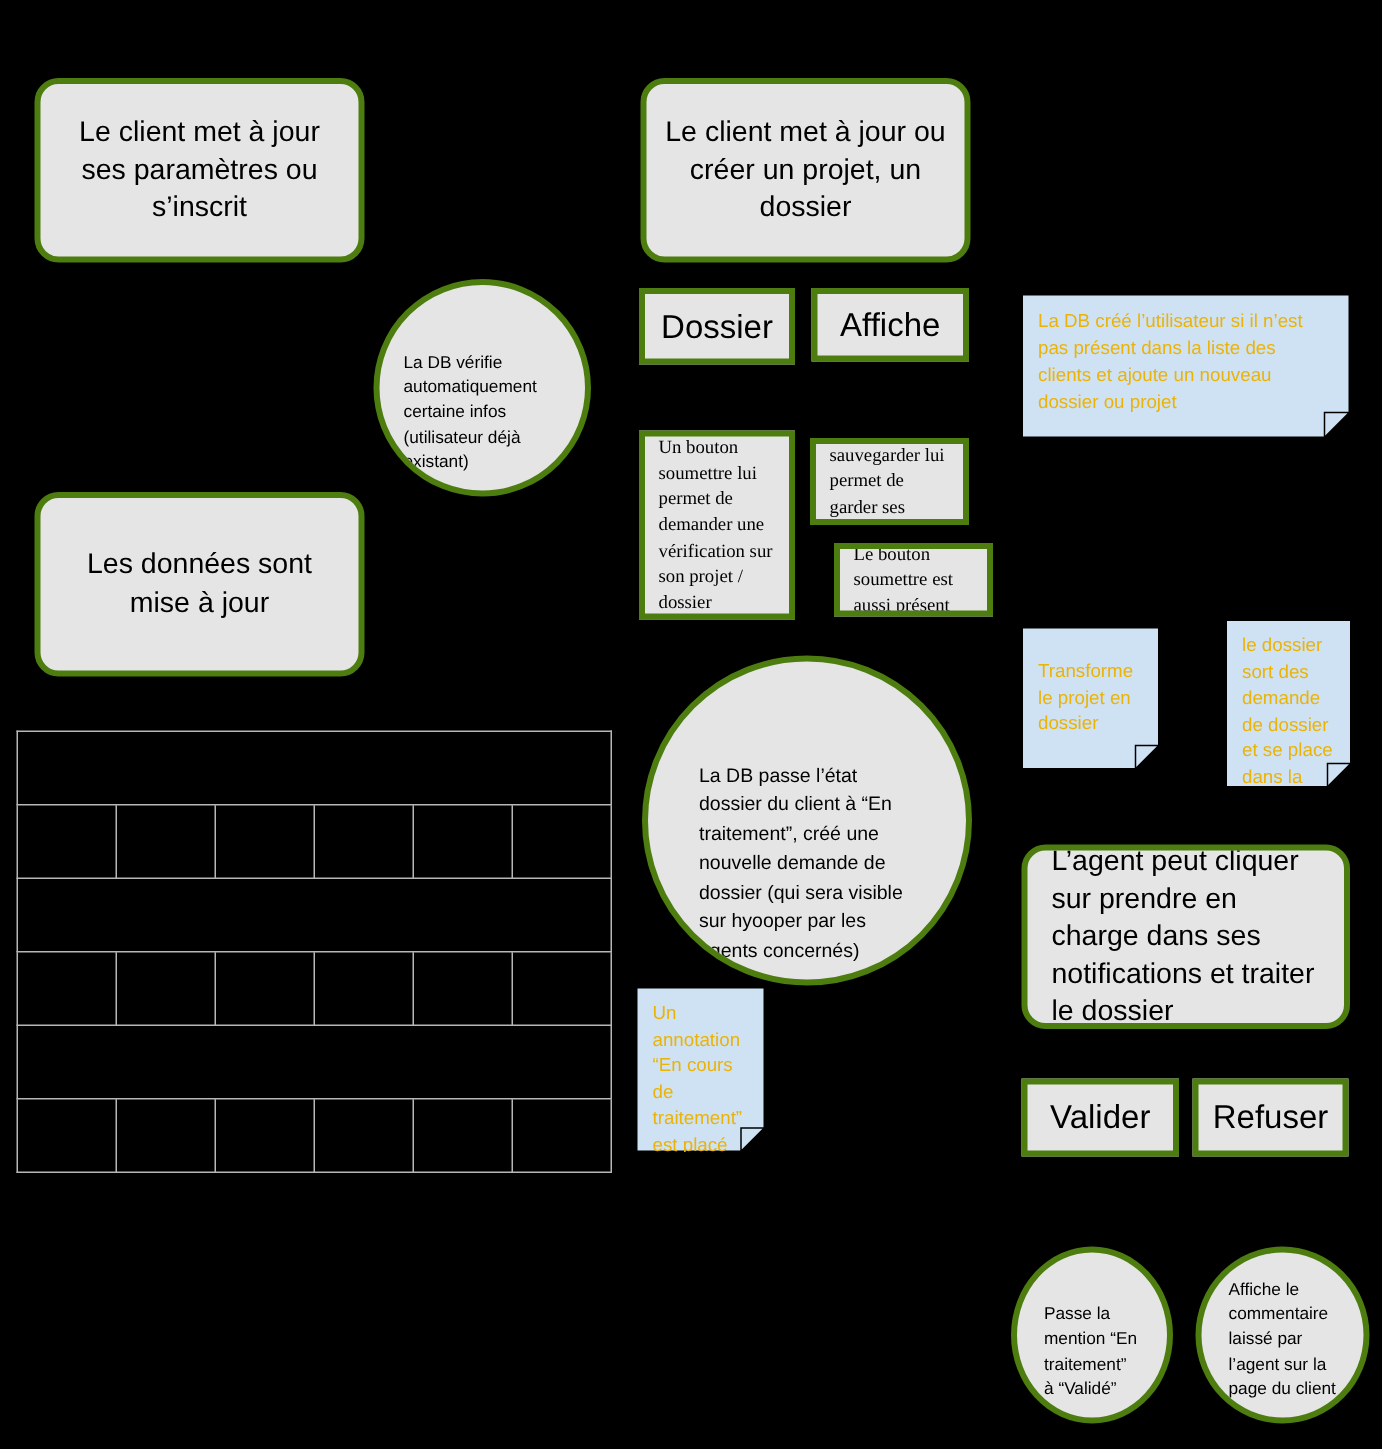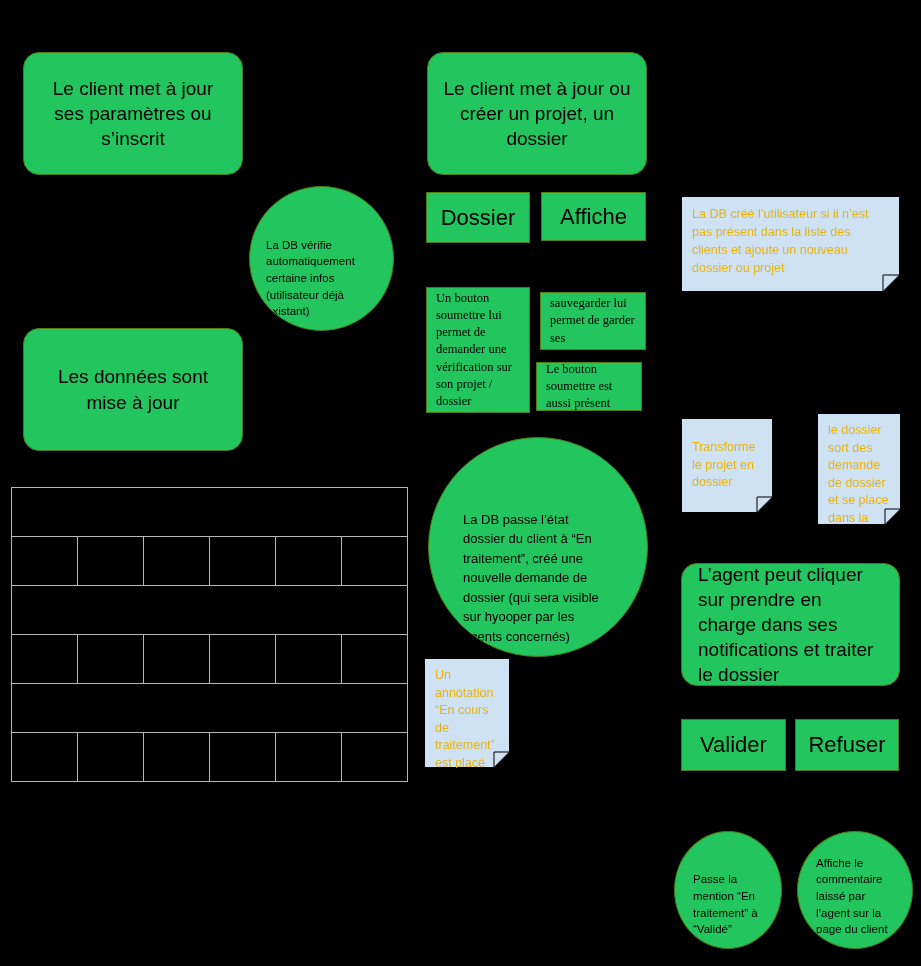--- a/index.html
+++ b/index.html
@@ -13,22 +13,22 @@
     height: 966px;
     background: #000000;
     overflow: hidden;
     font-family: "Liberation Sans", sans-serif;
   }
 
   
   .node {
     position: absolute;
     box-sizing: border-box;
-    background: #22c55e;
-    border: 1px solid #4d7c0f;
+    background: #e5e5e5;
+    border: 4px solid #4d7c0f;
     color: #000000;
     display: flex;
     align-items: center;
     justify-content: flex-start;
     overflow: hidden;
   }
   .node .txt {
     display: block;
     width: 100%;
     white-space: pre-line;
@@ -173,21 +173,21 @@
   </div>
 
   <div class="node note-rect" style="left:426px; top:287px; width:104px; height:126px;">
     <span class="txt">Un bouton soumettre lui permet de demander une vérification sur son projet / dossier</span>
   </div>
 
   <div class="node note-rect" style="left:540px; top:292px; width:106px; height:58px;">
     <span class="txt">Un bouton sauvegarder lui permet de garder ses modifications</span>
   </div>
 
-  <div class="node note-rect" style="left:536px; top:362px; width:106px; height:49px;">
+  <div class="node note-rect" style="left:556px; top:362px; width:106px; height:49px;">
     <span class="txt">Le bouton soumettre est aussi présent</span>
   </div>
 
   <div class="node circle big" style="left:428px; top:437px; width:220px; height:220px; padding:10px 34px;">
     <span class="txt">La DB passe l’état dossier du client à “En traitement”, créé une nouvelle demande de dossier (qui sera visible sur hyooper par les agents concernés)</span>
   </div>
 
   <div class="node folded" style="left:424px; top:658px; width:86px; height:110px;">
     <svg class="fold-svg" viewBox="0 0 86 110" preserveAspectRatio="none">
       <path d="M0.5,0.5 H85.5 V94 L70,109.5 H0.5 Z" fill="#cfe2f3" stroke="#000000" stroke-width="1"></path>

